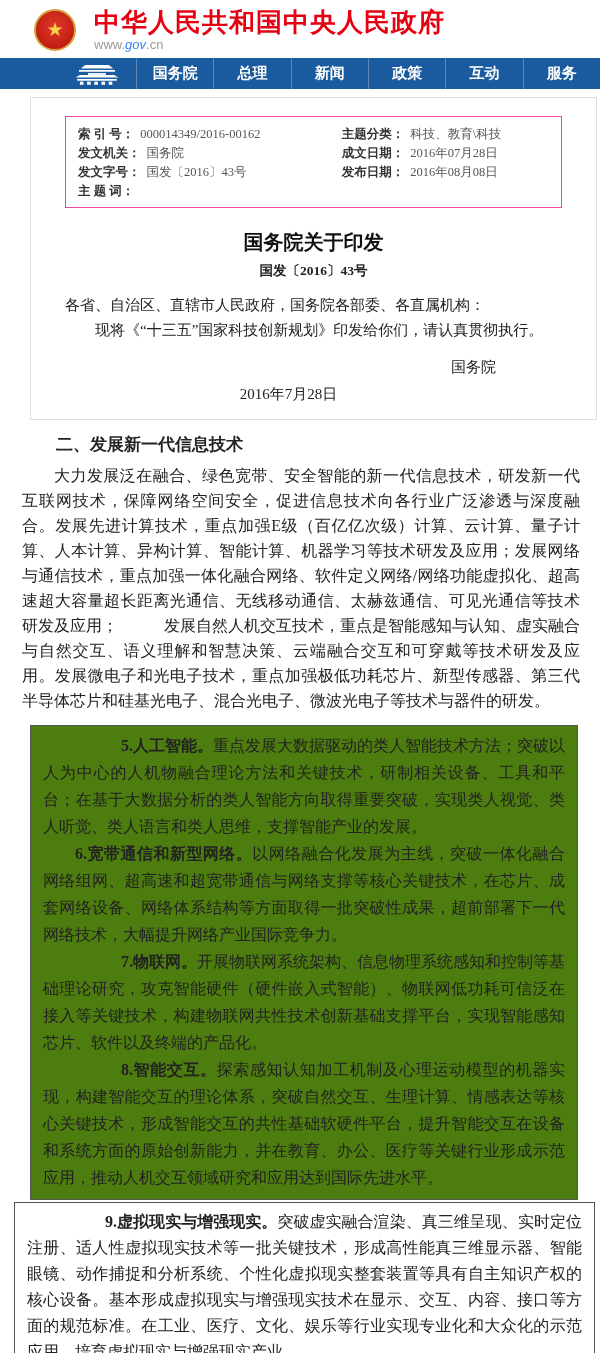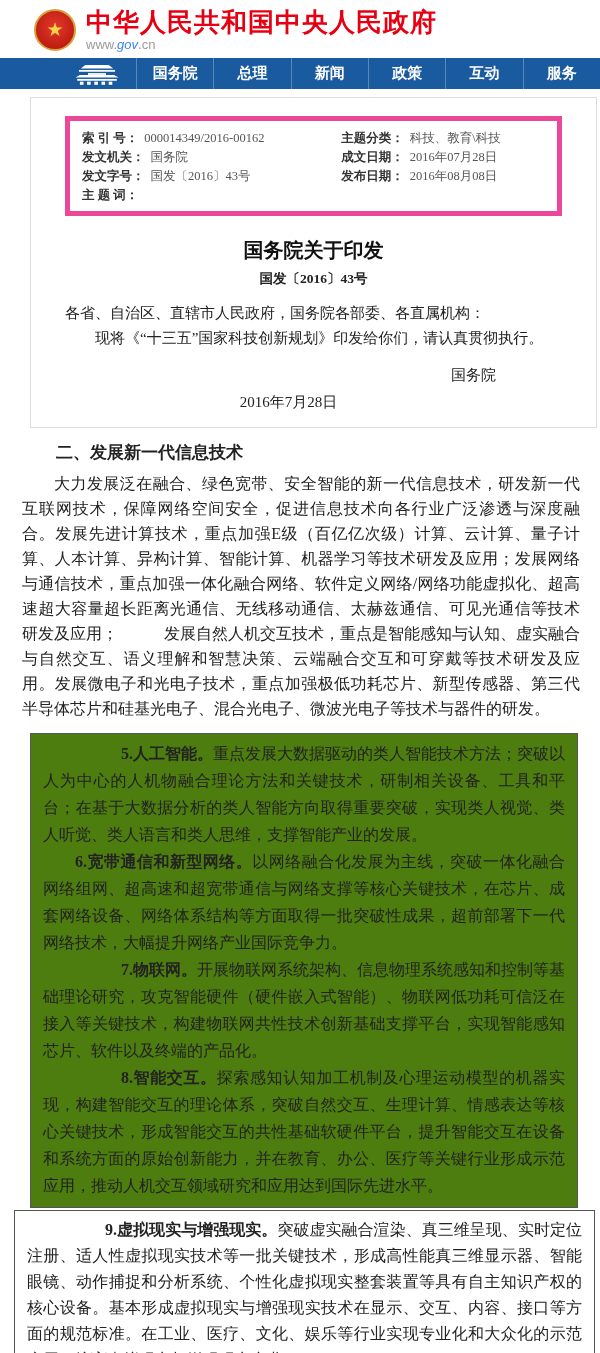--- a/index.html
+++ b/index.html
@@ -5,21 +5,21 @@
   * { margin:0; padding:0; box-sizing:border-box; }
   body { width:600px; background:#fff; font-family:"Liberation Sans","DejaVu Sans",sans-serif; }
   .page { width:600px; position:relative; background:#fff; }
 
   
   .site-header { display:flex; align-items:center; padding:7px 0 6px 34px; height:58px; background:#fff; }
   .emblem { width:42px; height:42px; border-radius:50%; flex:0 0 42px;
             background:radial-gradient(circle at 50% 42%, #e0392b 0%, #c01e12 70%, #a51508 100%);
             border:2px solid #d8a13a; display:flex; align-items:center; justify-content:center; }
   .emblem-star { color:#f8d548; font-size:19px; line-height:1; }
-  .site-title-wrap { margin-left:10px; }
+  .site-title-wrap { margin-left:18px; }
   .site-title { color:#e60012; font-weight:bold; font-size:26px; letter-spacing:1px; line-height:28px; }
   .site-url { font-size:13px; color:#9a9a9a; margin-top:1px; }
   .site-url .gov { color:#3b82f6;font-style:italic; }
 
   
   .topnav { display:flex; align-items:stretch; height:31px; background:#1a5a9e; }
   .nav-spacer { width:58px; }
   .nav-icon-cell { width:78px; display:flex; align-items:center; justify-content:center; }
   .nav-item { flex:1; display:flex; align-items:center; justify-content:center;
               color:#fff; font-size:15px; font-weight:bold; text-decoration:none;
@@ -27,21 +27,21 @@
 
   
   .breadcrumb { padding:7px 0 6px 38px; font-size:12px; color:#888; border-bottom:1px solid #e8e8e8; background:#fff; }
   .breadcrumb .crumb { color:#666; text-decoration:none; cursor:pointer; }
   .breadcrumb .crumb.home { color:#333; font-weight:bold; }
   .breadcrumb .sep { color:#aaa; margin:0 5px; font-size:11px; }
 
   
   .doc-card { margin:8px 3px 0 30px; width:567px; border:1px solid #ddd; padding:18px 34px 12px 34px; background:#fff;
               font-family:"Liberation Serif","DejaVu Serif",serif; }
-  .meta-box { border:5px solid #ec4899; padding:8px 12px 6px 12px; font-size:12.5px; line-height:19px; color:#555; }
+  .meta-box { border:1px solid #ec4899; padding:8px 12px 6px 12px; font-size:12.5px; line-height:19px; color:#555; }
   .meta-row { display:flex; }
   .meta-cell-l { width:56%; display:flex; }
   .meta-cell-r { flex:1; display:flex; }
   .meta-label { font-weight:bold; color:#333; white-space:pre; }
   .meta-value { color:#555; margin-left:6px; }
 
   .title-block { text-align:center; margin-top:20px; color:#111; }
   .doc-title { font-size:20px; font-weight:bold; line-height:29px; }
   .doc-num { font-size:13.5px; font-weight:bold; margin-top:5px; color:#222; }
 

